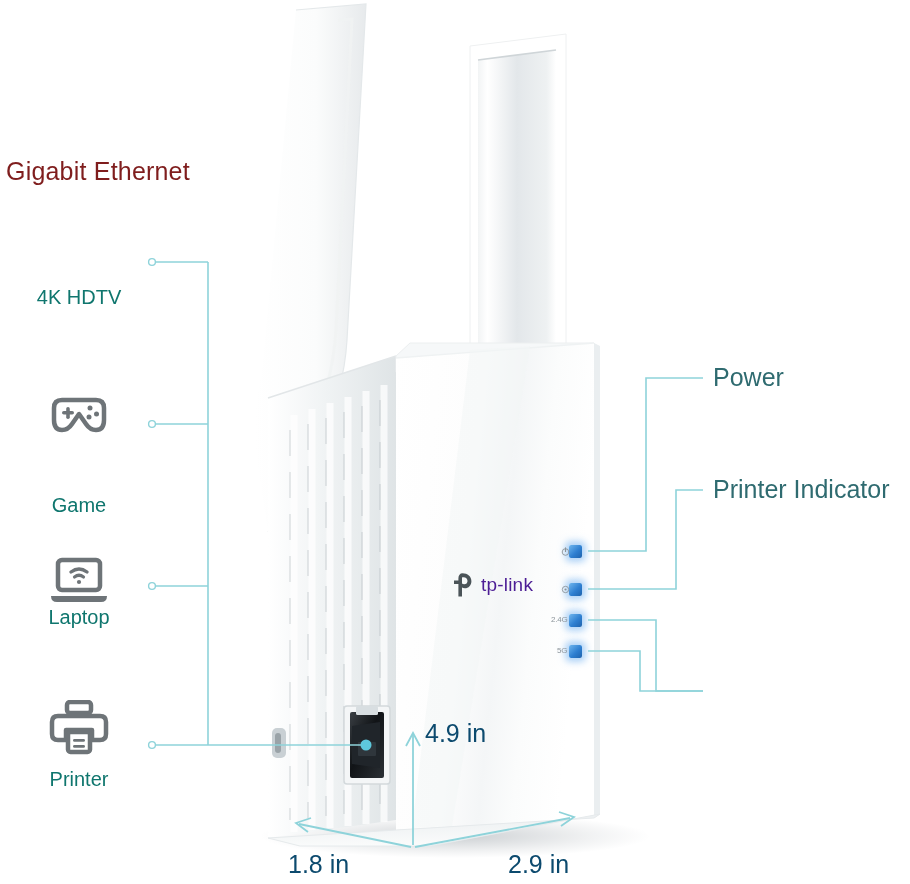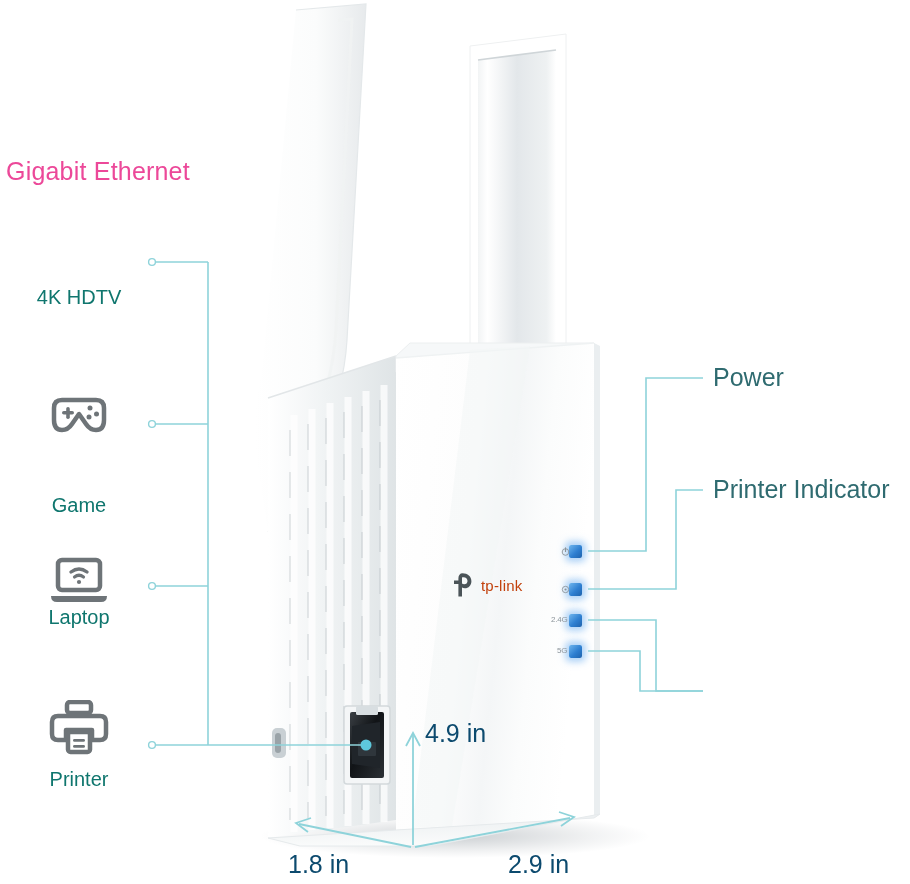--- a/index.html
+++ b/index.html
@@ -17,21 +17,21 @@
     width: 910px;
     height: 884px;
     background: #ffffff;
     overflow: hidden;
   }
 
   
   .heading {
     position: absolute;
     font-size: 25px;
-    color: #ec4899;
+    color: #7f1d1d;
     letter-spacing: 0.2px;
     white-space: nowrap;
   }
   .callout-label {
     position: absolute;
     font-size: 25px;
     color: #2f6b70;
     white-space: nowrap;
   }
   .device-label {
@@ -92,23 +92,23 @@
 
   
   #tplink {
     position: absolute;
     display: flex;
     align-items: center;
     gap: 5px;
     color: #4b5458;
   }
   #tplink .tp-word {
-    font-size: 15px;
+    font-size: 19px;
     letter-spacing: 0.2px;
-    color: #c2410c;
+    color: #4c1d95;
   }
 </style>
 </head>
 <body>
 
 <div id="stage">
 
   <div id="device">
     <svg width="910" height="884" viewBox="0 0 910 884" xmlns="http://www.w3.org/2000/svg">
       <defs>

